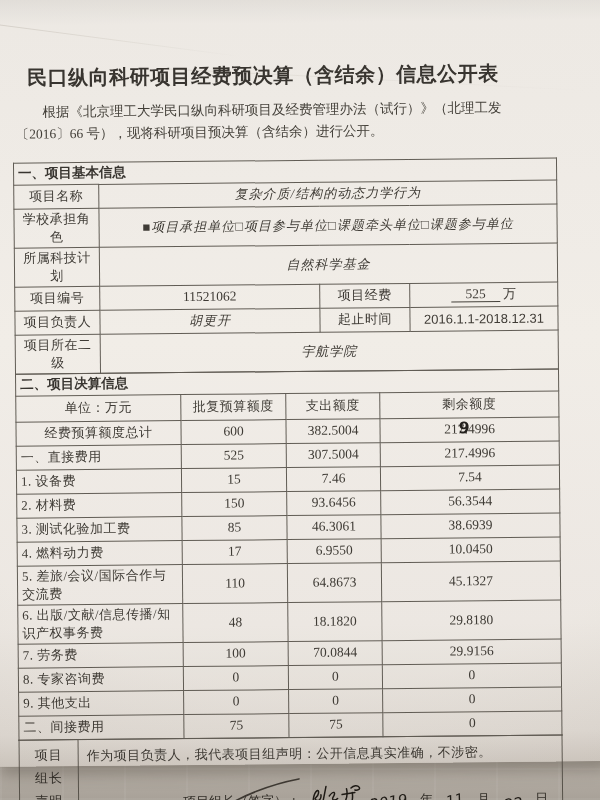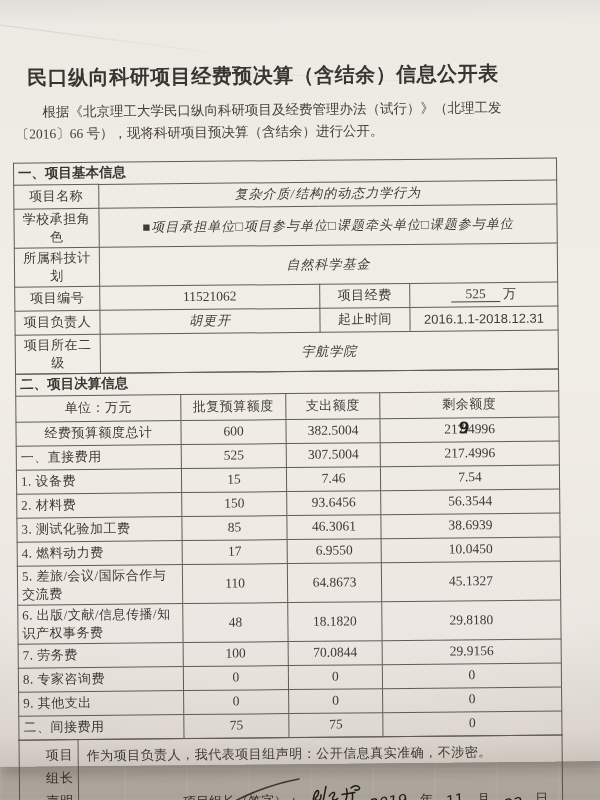--- a/index.html
+++ b/index.html
@@ -39,21 +39,21 @@
   .num{font-size:13.5px;}
   .sans{font-family:"Liberation Sans","DejaVu Sans",sans-serif;font-size:13px;}
   .u{border-bottom:1px solid #3a362f;padding:0 14px;}
   .left{text-align:left;}
   .tall td{height:36px;}
   .t1{margin-top:16px;}
   td.rel{position:relative;}
   .overlay9{position:absolute;left:44%;top:0px;font-weight:bold;font-size:16px;
     color:#16130f;transform:rotate(6deg);font-family:"DejaVu Sans",sans-serif;}
 
-  .decl-label div{line-height:1.75;letter-spacing:1px;text-align:right;}
+  .decl-label div{line-height:1.75;letter-spacing:1px;}
   .decl-main{text-align:left;padding:7px 8px 6px 8px;vertical-align:top;}
   .statement{font-size:13px;letter-spacing:.5px;}
   .signrow{display:flex;align-items:flex-end;margin-top:13px;}
   .signlabel{margin-left:96px;position:relative;font-size:13px;white-space:nowrap;}
   .swash{position:absolute;left:18px;top:-16px;pointer-events:none;}
   .sig{margin-left:10px;margin-bottom:-4px;}
   .dates{margin-left:auto;margin-right:6px;display:flex;align-items:flex-end;gap:13px;
     font-size:13px;white-space:nowrap;}
   .hand{font-family:"DejaVu Sans",sans-serif;font-style:italic;font-weight:500;
     font-size:15px;color:#201c17;display:inline-block;}

